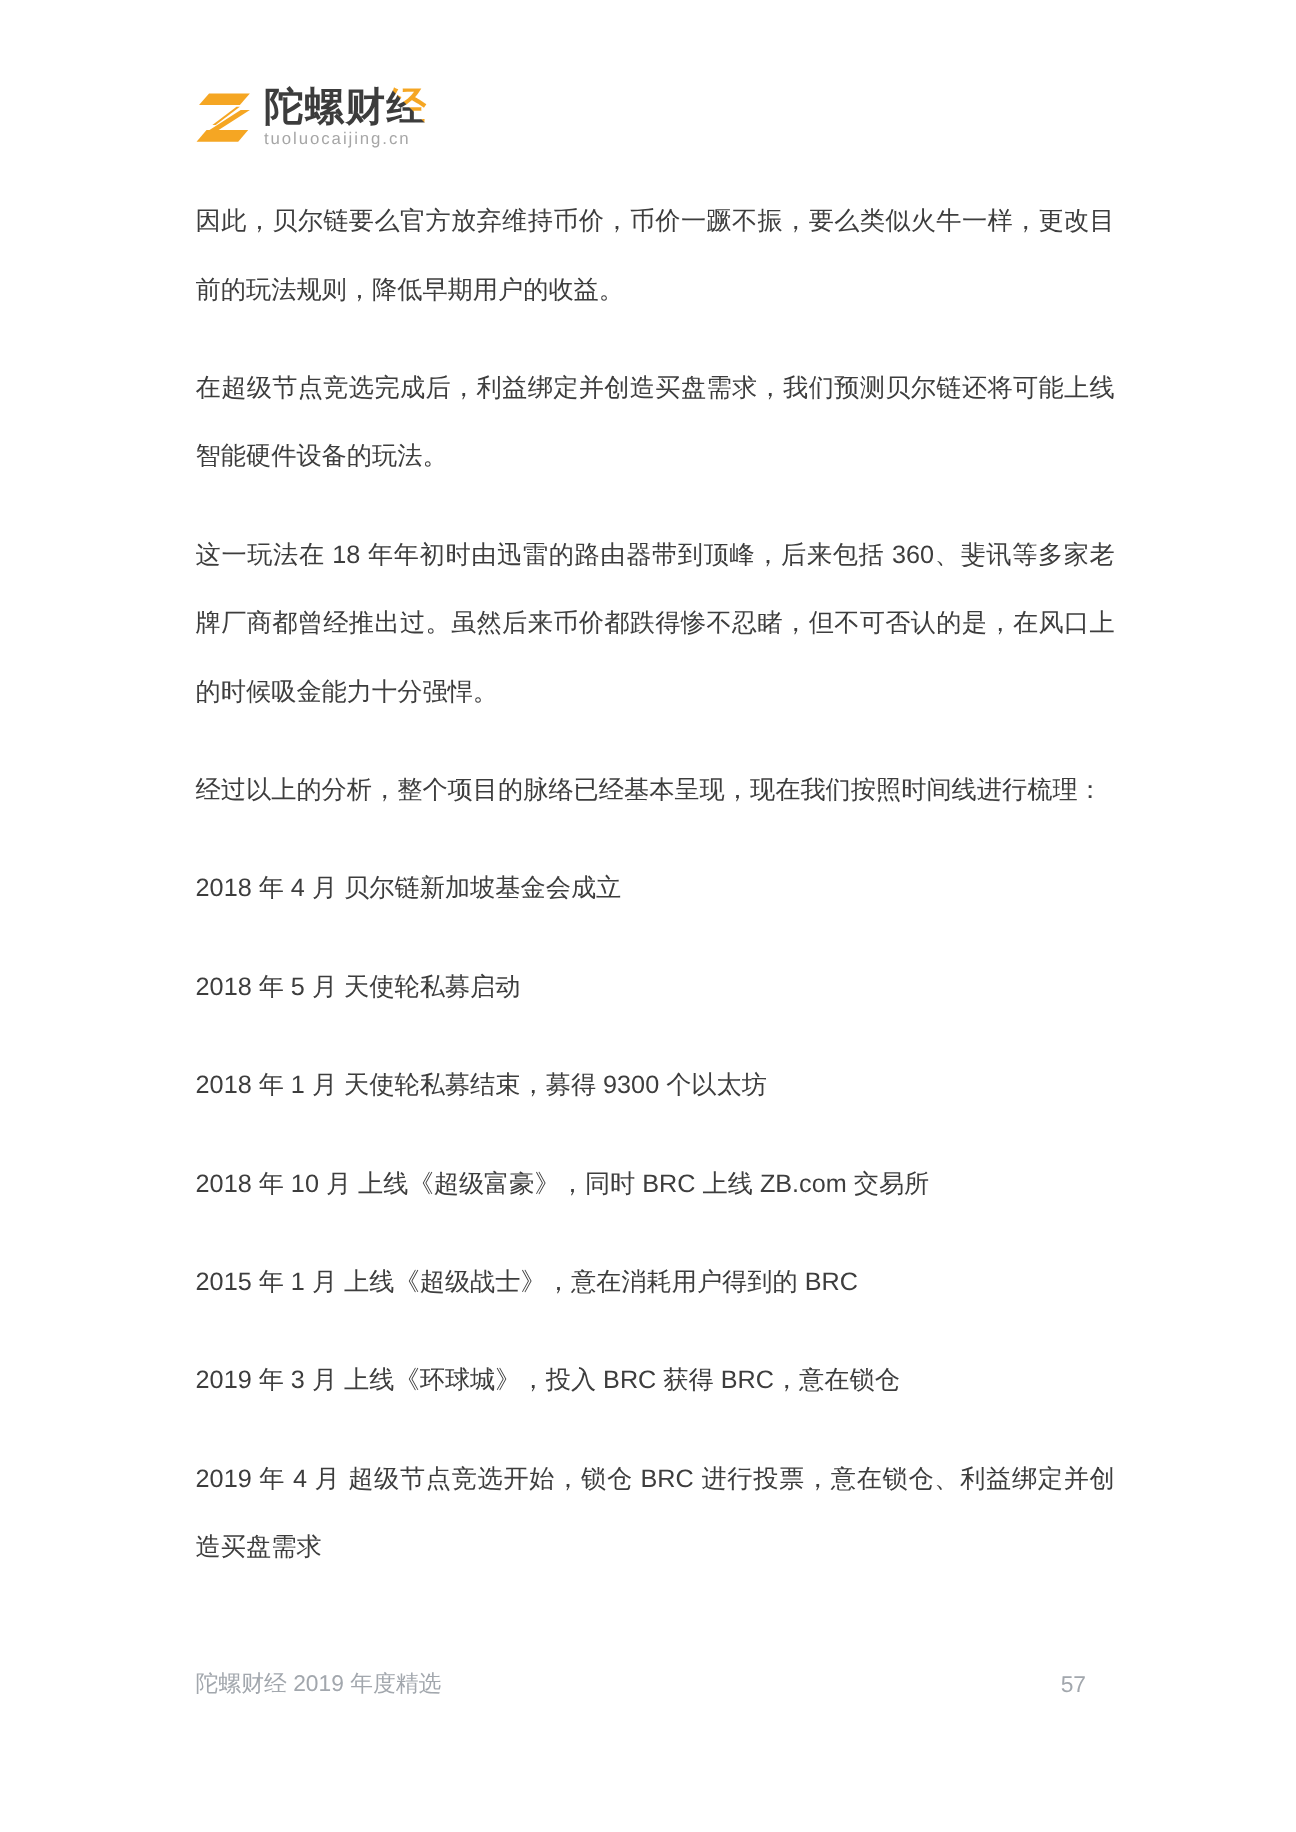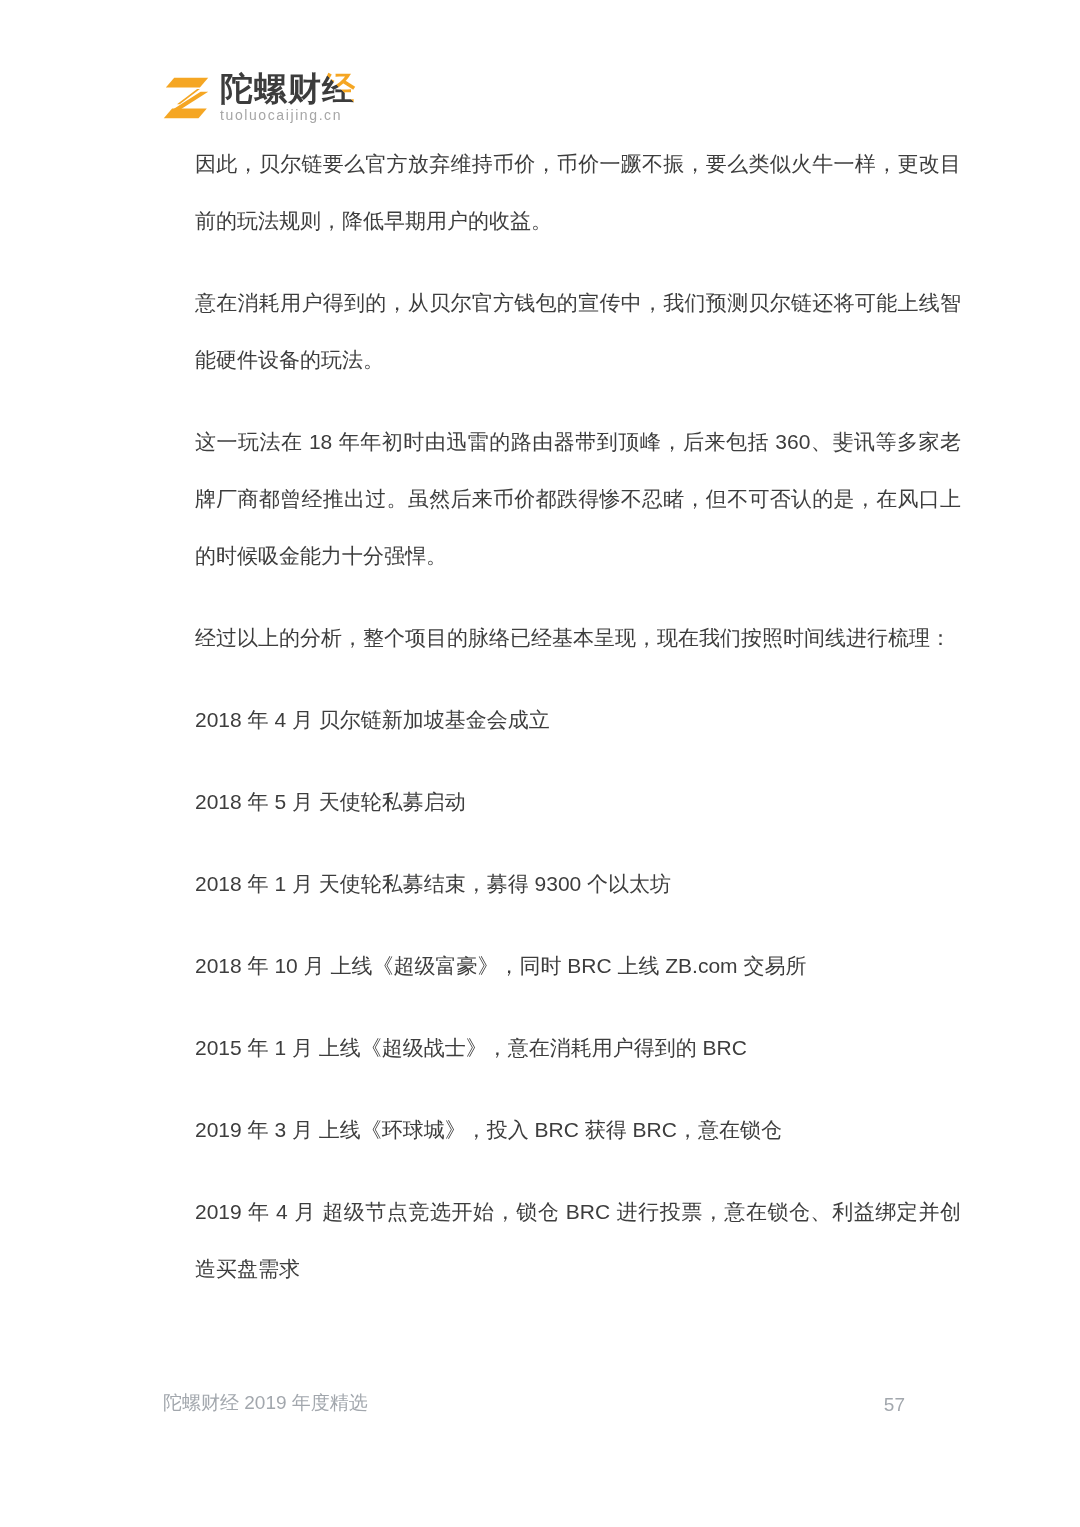--- a/index.html
+++ b/index.html
@@ -57,23 +57,22 @@
     letter-spacing: 1.6px;
     line-height: 16px;
     margin-top: -1px;
     white-space: nowrap;
   }
 
   
   .content {
     position: absolute;
     left: 163px;
-    top: 135px;
+    top: 156px;
     width: 766px;
-    margin-left: 32px;
   }
   .para {
     margin: 0 0 25px 0;
     font-size: 21px;
     line-height: 57px;
     color: #3d3d3d;
     text-align: justify;
     text-justify: inter-ideograph;
   }
   .para:last-child { margin-bottom: 0; }
@@ -104,21 +103,21 @@
       <polygon points="16,48 66,48 54,62 4,62" fill="#f5a623"></polygon>
     </svg>
     <div class="logo-text">
       <div class="brand">陀螺财经</div>
       <div class="domain">tuoluocaijing.cn</div>
     </div>
   </header>
 
   <main class="content">
     <p class="para">因此，贝尔链要么官方放弃维持币价，币价一蹶不振，要么类似火牛一样，更改目前的玩法规则，降低早期用户的收益。</p>
-    <p class="para">意在消耗用户得到的，从贝尔官方钱包的宣传中，我们预测贝尔链还将可能上线智能硬件设备的玩法。</p>
+    <p class="para">在超级节点竞选完成后，利益绑定并创造买盘需求，我们预测贝尔链还将可能上线智能硬件设备的玩法。</p>
     <p class="para">这一玩法在 18 年年初时由迅雷的路由器带到顶峰，后来包括 360、斐讯等多家老牌厂商都曾经推出过。虽然后来币价都跌得惨不忍睹，但不可否认的是，在风口上的时候吸金能力十分强悍。</p>
     <p class="para">经过以上的分析，整个项目的脉络已经基本呈现，现在我们按照时间线进行梳理：</p>
 
     <p class="para">2018 年 4 月 贝尔链新加坡基金会成立</p>
     <p class="para">2018 年 5 月 天使轮私募启动</p>
     <p class="para">2018 年 1 月 天使轮私募结束，募得 9300 个以太坊</p>
     <p class="para">2018 年 10 月 上线《超级富豪》，同时 BRC 上线 ZB.com 交易所</p>
     <p class="para">2015 年 1 月 上线《超级战士》，意在消耗用户得到的 BRC</p>
     <p class="para">2019 年 3 月 上线《环球城》，投入 BRC 获得 BRC，意在锁仓</p>
     <p class="para">2019 年 4 月 超级节点竞选开始，锁仓 BRC 进行投票，意在锁仓、利益绑定并创造买盘需求</p>

